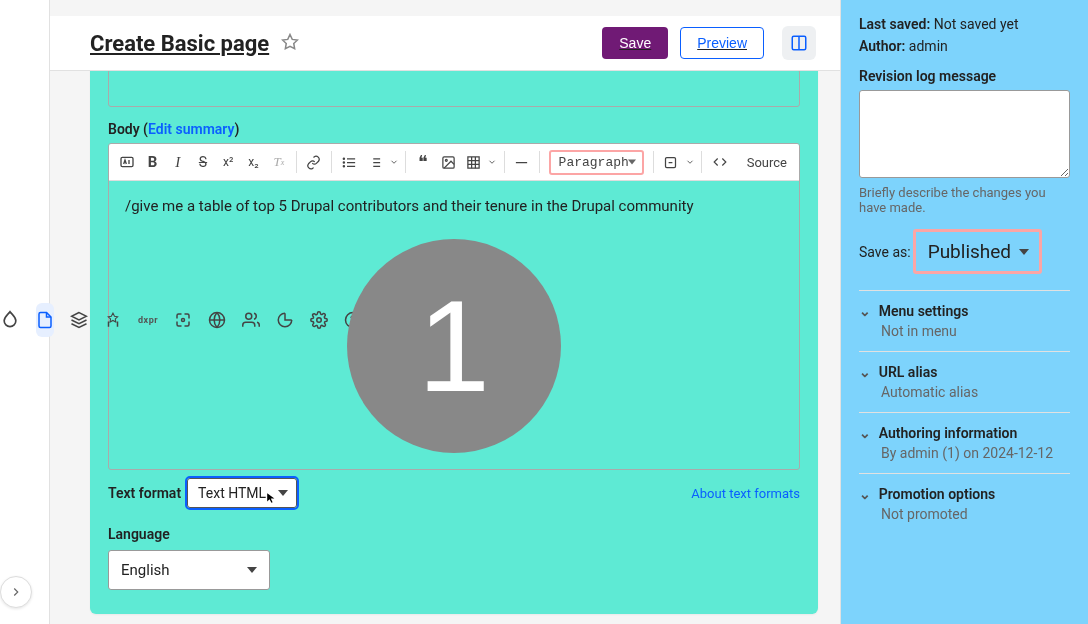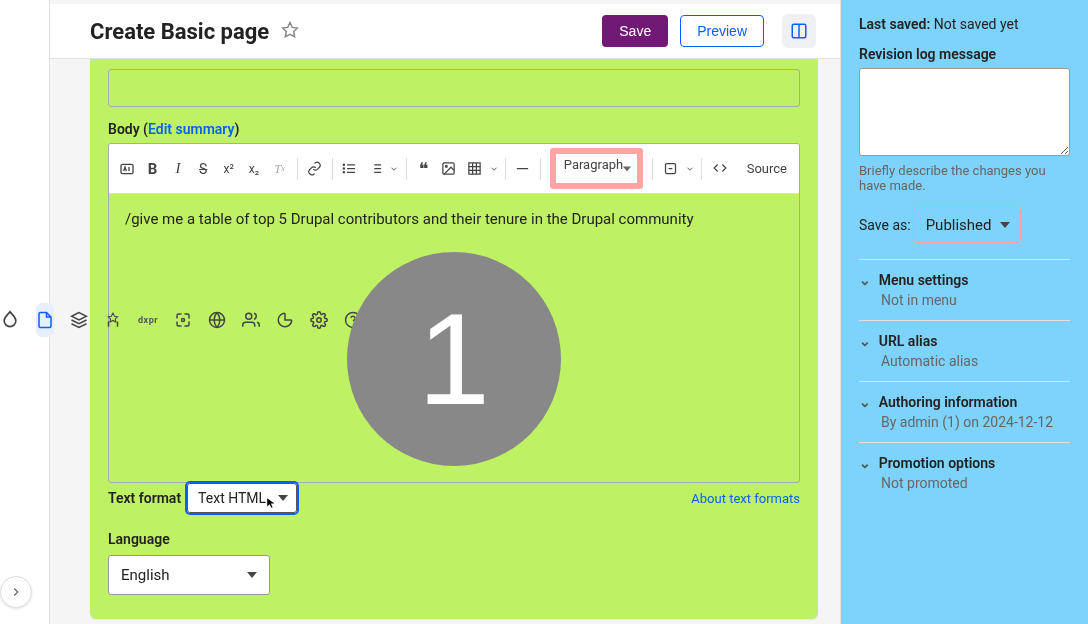--- a/index.html
+++ b/index.html
@@ -4,62 +4,62 @@
 <style>
 * { box-sizing: border-box; margin: 0; padding: 0; }
 body { font-family: -apple-system, BlinkMacSystemFont, "Segoe UI", Roboto, sans-serif; font-size: 14px; color: #222; background: #fff; width: 1088px; height: 624px; overflow: hidden; position: relative; }
 .layout { display: flex; height: 624px; }
 .sidebar { width: 50px; background: #fff; border-right: 1px solid #e1e1e1; display: flex; flex-direction: row; align-items: center; padding-top: 16px; gap: 16px; position: relative; }
 .sidebar .icon-btn { width: 34px; height: 34px; display: flex; align-items: center; justify-content: center; border-radius: 6px; cursor: pointer; color: #444; }
 .sidebar .icon-btn.active { background: #e6efff; color: #0a5fff; }
 .sidebar .dxpr { font-size: 9px; font-weight: 700; letter-spacing: 0.5px; color: #555; }
 .sidebar .bottom { position: absolute; bottom: 16px; }
 .content { flex: 1; background: #f5f5f5; display: flex; flex-direction: column; padding: 0; overflow: hidden; }
-.page-header { display: flex; align-items: center; padding: 10px 24px 10px 40px; background: #fff; border-bottom: 1px solid #e1e1e1; gap: 12px; position: sticky; top:4px; z-index:5;}
+.page-header { display: flex; align-items: center; padding: 10px 24px 10px 40px; background: #fff; border-bottom: 1px solid #e1e1e1; gap: 12px; position: sticky; top:16px; z-index:5;text-decoration:underline;}
 .page-title { font-size: 22px; font-weight: 700; color: #222; }
 .star { color: #888; cursor: pointer; }
 .header-spacer { flex: 1; }
 .btn { padding: 7px 16px; border-radius: 4px; font-size: 14px; cursor: pointer; border: 1px solid transparent; }
 .btn-primary { background: #701a75; color: #fff; font-weight: 500; }
 .btn-outline { background: #fff; color: #0a5fff; border: 1px solid #0a5fff; font-weight: 500; }
 .split-icon { width: 34px; height: 34px; border-radius: 6px; display:flex; align-items:center; justify-content:center; background:#eef0f2; color:#0a5fff; cursor:pointer; margin-left:6px;}
 .main-body { flex:1; overflow:auto; padding: 0 22px 20px 40px; }
-.card { background: #bef264; border-radius: 6px; padding: 14px 18px 24px; box-shadow: 0 1px 2px rgba(0,0,0,.05); }
+.card { background: #5eead4; border-radius: 6px; padding: 14px 18px 24px; box-shadow: 0 1px 2px rgba(0,0,0,.05); }
 .input-box { border: 1px solid #aaa; border-radius: 3px; height: 38px; width: 100%; margin-bottom: 14px; }
 .body-label { font-size: 14px; font-weight: 600; color: #222; margin-bottom: 6px; }
 .body-label a { color: #0a5fff; text-decoration: none; }
 .editor-wrap { border: 1px solid #aaa; border-radius: 3px; overflow: hidden; }
 .toolbar { display: flex; align-items: center; gap: 1px; padding: 4px 6px; border-bottom: 1px solid #ddd; background: #fff; }
 .tb-btn { width: 28px; height: 28px; display:flex; align-items:center; justify-content:center; border-radius:3px; cursor:pointer; color:#444; font-size:13px; }
 .tb-btn svg { pointer-events:none; }
 .tb-sep { width:1px; height:22px; background:#ddd; margin:0 4px; }
-.tb-select { border:6px solid #fca5a5; border-radius:3px; padding:3px 22px 11px 8px; font-size:13px; color:#444; background:#fff; position:relative; cursor:pointer; margin:0 4px;}
+.tb-select { border:2px solid #fca5a5; border-radius:3px; padding:3px 22px 3px 8px; font-size:13px; color:#444; background:#fff; position:relative; cursor:pointer; margin:0 4px;font-family:Liberation Mono, monospace;}
 .tb-select::after { content:''; position:absolute; right:6px; top:50%; width:0;height:0;border-left:4px solid transparent;border-right:4px solid transparent;border-top:5px solid #666; transform:translateY(-50%);}
 .tb-source { display:flex; align-items:flex-start; gap:20px; padding:3px 6px; cursor:pointer; color:#444; font-size:13px;}
 .editor-body { padding: 16px; min-height: 280px; position:relative; }
 .editor-text { font-size: 15px; color: #222; }
 .big-circle { width: 214px; height: 214px; border-radius: 50%; background: #888; display:flex; align-items:center; justify-content:center; margin: 24px auto 0; }
 .big-circle span { color:#fff; font-size: 130px; font-weight:400; font-family: Arial, sans-serif; line-height:1;}
 .row-label { font-size:14px; font-weight:600; color:#222; }
 .select { border:1.5px solid #555; border-radius:3px; padding:6px 28px 6px 10px; font-size:14px; color:#222; background:#fff; position:relative; cursor:pointer; min-width:110px; }
 .select::after { content:''; position:absolute; right:8px; top:50%; width:0;height:0;border-left:5px solid transparent;border-right:5px solid transparent;border-top:6px solid #444; transform:translateY(-50%);}
 .select.focused { outline: 2px solid #0a5fff; }
-.textformat-row { display:flex; align-items:center; margin-top:0;justify-content:flex-end; }
+.textformat-row { display:flex; align-items:center; margin-top:8px;justify-content:flex-end; }
 .about-link { margin-left:auto; color:#0a5fff; font-size:13px; text-decoration:none; cursor:pointer; }
 .language-section { margin-top: 18px; }
 .lang-select { border:1px solid #999; border-radius:3px; padding:10px 34px 10px 12px; font-size:15px; color:#222; background:#fff; position:relative; cursor:pointer; width:162px; display:inline-block; }
 .lang-select::after { content:''; position:absolute; right:12px; top:50%; width:0;height:0;border-left:5px solid transparent;border-right:5px solid transparent;border-top:6px solid #444; transform:translateY(-50%);}
 .right-panel { width: 248px; border-left: 1px solid #e1e1e1; background:#7dd3fc; padding: 16px 18px; overflow:auto; font-size:14px; }
 .rp-line { margin-bottom: 6px; color:#222; }
 .rp-line .lbl { font-weight:600; }
 .rp-section-label { font-weight:600; margin-top: 14px; margin-bottom:6px; }
 .rp-textarea { width:100%; height: 88px; border:1px solid #999; border-radius:3px; resize: both; padding:6px; font-family:inherit; font-size:13px; }
 .rp-hint { color:#666; font-size:13px; margin-top:4px; }
 .saveas-row { display:flex; align-items:center; gap:2px; margin-top:14px; }
-.saveas-select { border:1px solid #fca5a5; border-radius:3px; padding:8px 28px 8px 12px; font-size:15px; position:relative; cursor:pointer; }
+.saveas-select { border:3px solid #fca5a5; border-radius:3px; padding:8px 28px 8px 12px; font-size:19px; position:relative; cursor:pointer; }
 .saveas-select::after { content:''; position:absolute; right:10px; top:50%; width:0;height:0;border-left:5px solid transparent;border-right:5px solid transparent;border-top:6px solid #444; transform:translateY(-50%);}
 .accordion { border-top:1px solid #e1e1e1; margin-top:16px; }
 .acc-item { border-bottom:1px solid #e1e1e1; padding:12px 0; cursor:pointer; }
 .acc-title { display:flex; align-items:center; gap:8px; font-weight:600; color:#222; }
 .acc-title .chev { color:#555; }
 .acc-sub { color:#666; font-size:14px; margin-top:4px; margin-left:22px; }
 .collapse-btn { width:32px; height:32px; border:1px solid #ddd; border-radius:50%; display:flex; align-items:center; justify-content:center; cursor:pointer; background:#fff; box-shadow:0 1px 3px rgba(0,0,0,.1);}
 .cursor-fake { position:absolute; width:12px; height:16px; pointer-events:none; z-index:50; }
 </style>
 </head>
@@ -295,20 +295,24 @@
         </div>
       </div>
     </div>
   </div>
 
   <div class="right-panel">
     <div class="rp-line">
       <span class="lbl">Last saved:</span>
       <span>Not saved yet</span>
     </div>
+    <div class="rp-line">
+      <span class="lbl">Author:</span>
+      <span>admin</span>
+    </div>
     <div class="rp-section-label">Revision log message</div>
     <textarea class="rp-textarea" style=""></textarea>
     <div class="rp-hint">Briefly describe the changes you have made.</div>
     <div class="saveas-row">
       <span>Save as:</span>
       <div class="saveas-select">Published</div>
     </div>
 
     <div class="accordion">
       <div class="acc-item">

